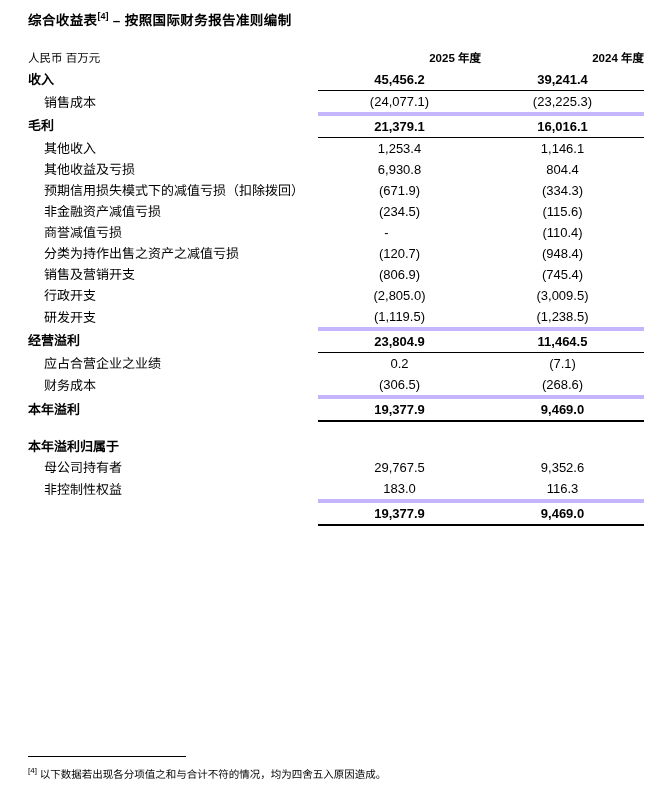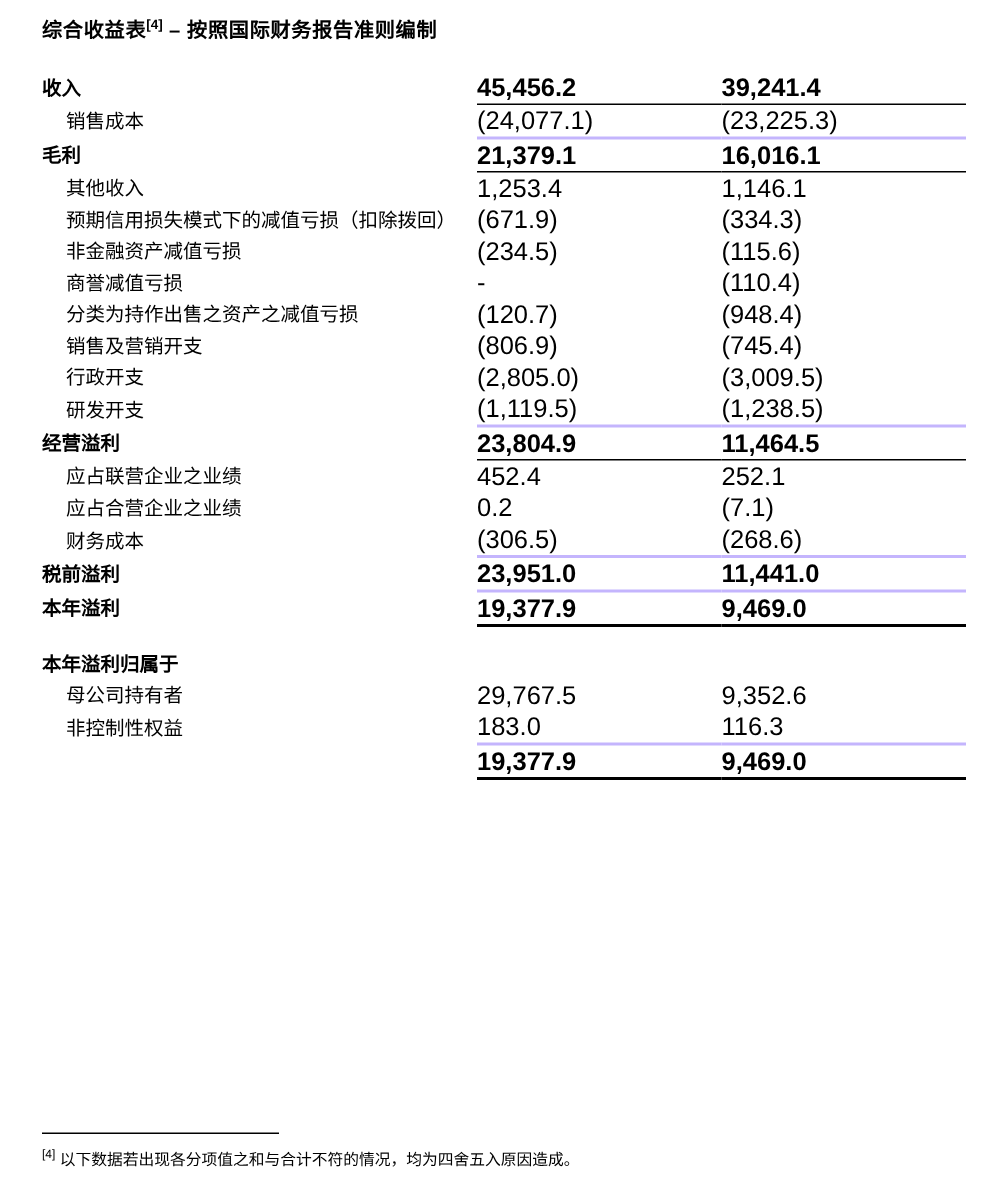--- a/index.html
+++ b/index.html
@@ -72,31 +72,31 @@
   .lbl {
     font-size: 13px;
     white-space: nowrap;
     padding-left: 4px;
   }
   .lbl.indent { padding-left: 16px; }
   .lbl.bold   { font-weight: bold; }
 
   
   .num {
-    text-align: left;
+    text-align: center;
     padding-right: 18px;
-    font-size: 17px;
+    font-size: 13px;
     white-space: nowrap;
     font-variant-numeric: tabular-nums;
   }
   .num.bold { font-weight: bold; }
   .num.dash-val { padding-right: 26px; }
 
   
-  tr.rule-top   td.num { border-top: 2px solid #c4b5fd; }
+  tr.rule-top   td.num { border-top: 4px solid #c4b5fd; }
   tr.rule-bot   td.num { border-bottom: 1px solid #000; }
   tr.rule-thick td.num { border-bottom: 2.5px solid #000; }
 
   tr.spacer td { height: 14px; line-height: 14px; }
 
   
   .yr {
     text-align: right;
     padding-right: 18px;
     font-size: 11.5px;
@@ -143,20 +143,25 @@
   </div>
 
   <table class="stmt">
     <colgroup>
       <col class="c-label">
         <col class="c-2025">
         <col class="c-2024">
     </colgroup>
     <tbody id="stmt-body">
 
+      <tr>
+        <td class="curr">人民币  百万元</td>
+        <td class="yr">2025 年度</td>
+        <td class="yr">2024 年度</td>
+      </tr>
     <tr class="rule-bot">
           <td class="lbl bold">收入</td>
           <td class="num bold">45,456.2</td>
           <td class="num bold">39,241.4</td>
         </tr>
         <tr>
           <td class="lbl indent">销售成本</td>
           <td class="num">(24,077.1)</td>
           <td class="num">(23,225.3)</td>
         </tr>
@@ -164,20 +169,25 @@
           <td class="lbl bold">毛利</td>
           <td class="num bold">21,379.1</td>
           <td class="num bold">16,016.1</td>
         </tr>
         <tr>
           <td class="lbl indent">其他收入</td>
           <td class="num">1,253.4</td>
           <td class="num">1,146.1</td>
         </tr>
         <tr>
+          <td class="lbl indent">其他收益及亏损</td>
+          <td class="num">6,930.8</td>
+          <td class="num">804.4</td>
+        </tr>
+        <tr>
           <td class="lbl indent">预期信用损失模式下的减值亏损（扣除拨回）</td>
           <td class="num">(671.9)</td>
           <td class="num">(334.3)</td>
         </tr>
         <tr>
           <td class="lbl indent">非金融资产减值亏损</td>
           <td class="num">(234.5)</td>
           <td class="num">(115.6)</td>
         </tr>
         <tr>
@@ -204,38 +214,28 @@
           <td class="lbl indent">研发开支</td>
           <td class="num">(1,119.5)</td>
           <td class="num">(1,238.5)</td>
         </tr>
         <tr class="rule-top rule-bot">
           <td class="lbl bold">经营溢利</td>
           <td class="num bold">23,804.9</td>
           <td class="num bold">11,464.5</td>
         </tr>
         <tr>
-          <td class="lbl indent">应占联营企业之业绩</td>
-          <td class="num">452.4</td>
-          <td class="num">252.1</td>
-        </tr>
-        <tr>
           <td class="lbl indent">应占合营企业之业绩</td>
           <td class="num">0.2</td>
           <td class="num">(7.1)</td>
         </tr>
         <tr>
           <td class="lbl indent">财务成本</td>
           <td class="num">(306.5)</td>
           <td class="num">(268.6)</td>
-        </tr>
-        <tr class="rule-top rule-bot">
-          <td class="lbl bold">税前溢利</td>
-          <td class="num bold">23,951.0</td>
-          <td class="num bold">11,441.0</td>
         </tr>
         <tr class="rule-top rule-thick">
           <td class="lbl bold">本年溢利</td>
           <td class="num bold">19,377.9</td>
           <td class="num bold">9,469.0</td>
         </tr>
         <tr class="spacer">
           <td></td>
           <td></td>
           <td></td>

